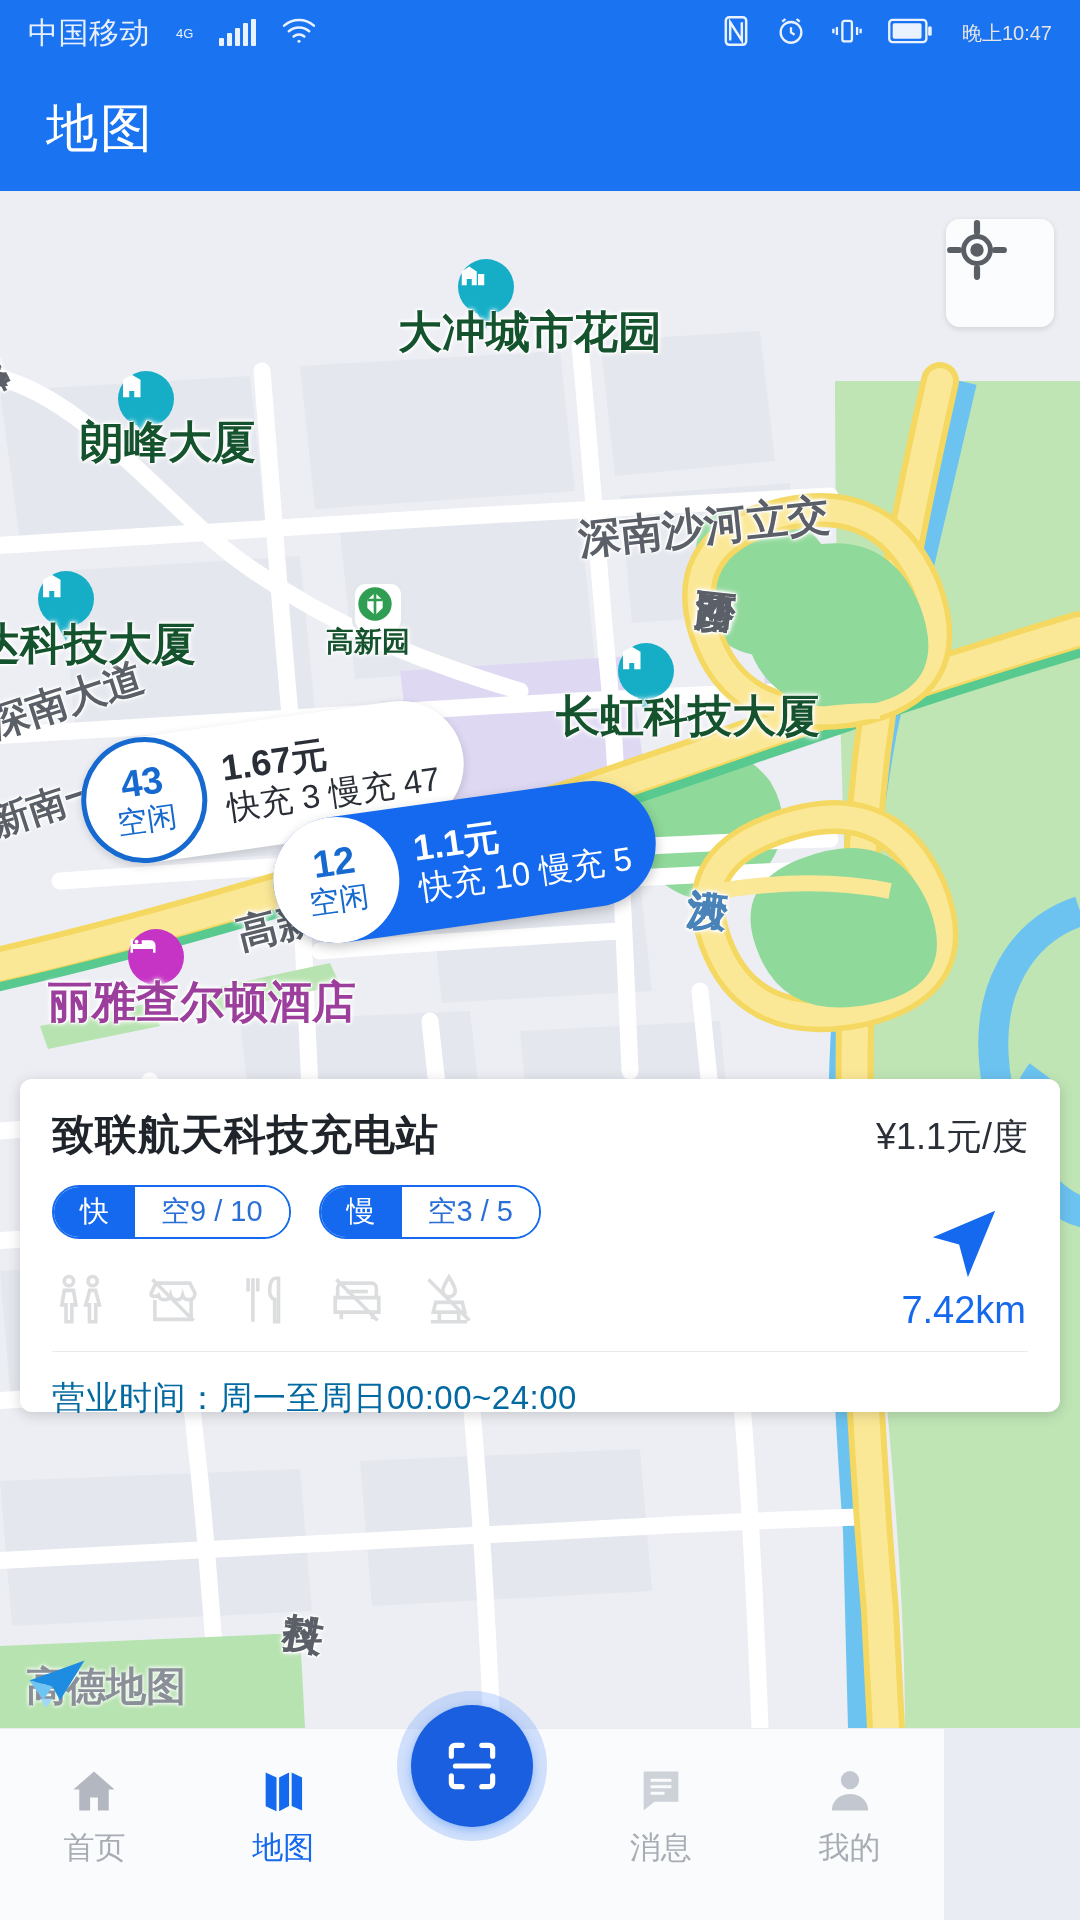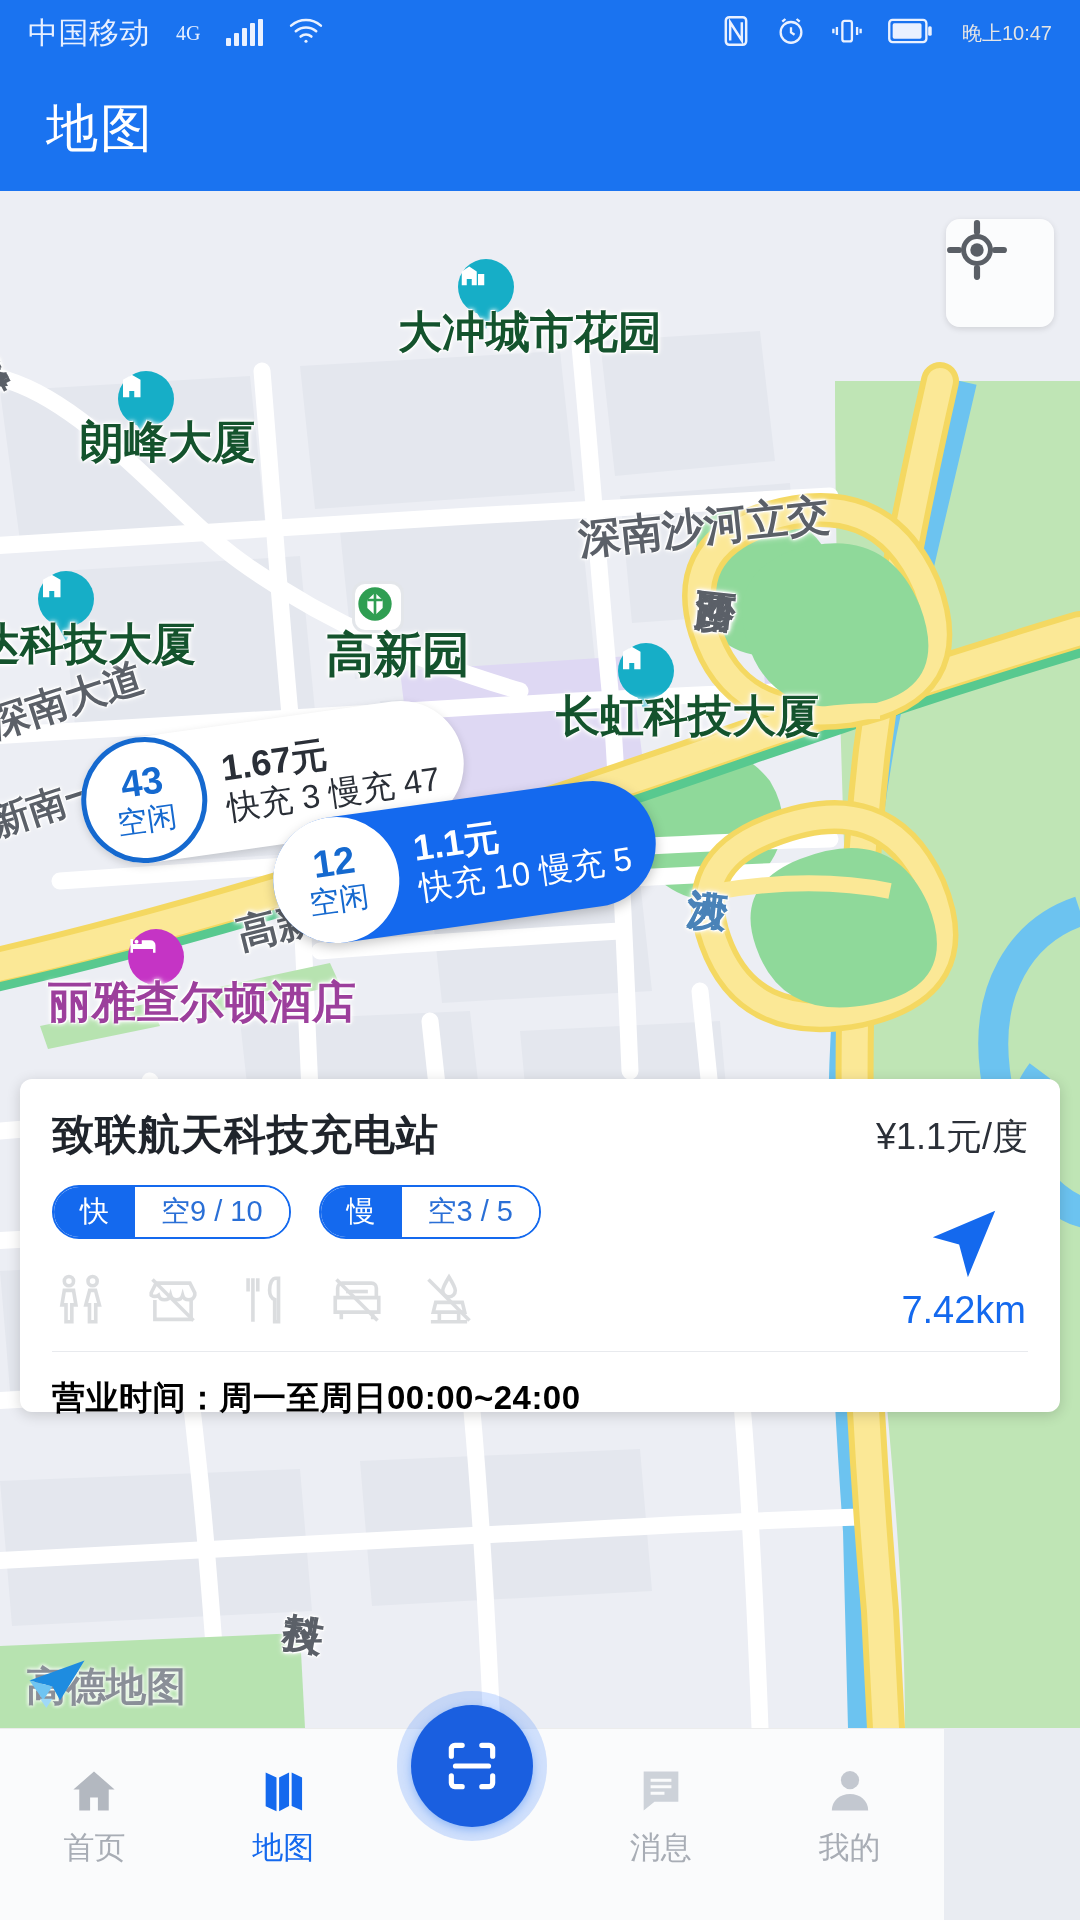--- a/index.html
+++ b/index.html
@@ -12,21 +12,21 @@
 
   
   #status-bar {
     position: absolute; top: 0; left: 0; width: 1080px; height: 66px;
     background: #1a73f0; color: #ffffff;
     display: flex; align-items: center; justify-content: space-between;
     padding: 0 28px; z-index: 40;
   }
   .sb-left, .sb-right { display: flex; align-items: center; gap: 26px; }
   .carrier { font-size: 30px; letter-spacing: 0.5px; color: #e8f0ff; }
-  .net-type { font-size: 20px; vertical-align: super; color: #e8f0ff; font-family: Liberation Serif, serif; }
+  .net-type { font-size: 13px; vertical-align: super; color: #e8f0ff; }
   .sig-bars { display: inline-flex; align-items: flex-end; gap: 3px; height: 26px; }
   .sig-bars i { display: block; width: 5px; background: #eaf1ff; border-radius: 1px; }
   .sig-bars i:nth-child(1) { height: 8px; }
   .sig-bars i:nth-child(2) { height: 13px; }
   .sig-bars i:nth-child(3) { height: 18px; }
   .sig-bars i:nth-child(4) { height: 23px; }
   .sig-bars i:nth-child(5) { height: 27px; }
   .ico { display: inline-block; color: #eaf1ff; }
   .clock-text { font-size: 20px; color: #e5e5e5; margin-left: 4px; }
 
@@ -155,21 +155,21 @@
   }
   .amenity { width: 58px; height: 58px; opacity: .30; }
 
   #nav-block {
     position: absolute; right: 34px; top: 126px;
     display: flex; flex-direction: column; align-items: center;
   }
   #nav-distance { font-size: 38px; color: #1469ee; margin-top: 6px; }
 
   .card-divider { height: 1px; background: #e8eaee; margin-top: 16px; }
-  #business-hours { font-size: 33px; color: #000000; margin-top: 24px; letter-spacing: .5px; font-weight: bold; }
+  #business-hours { font-size: 33px; color: #0369a1; margin-top: 24px; letter-spacing: .5px; }
 
   
   #bottom-nav {
     position: absolute; left: 0; bottom: 0; width: 944px; height: 192px;
     background: #fafbfc; border-top: 1px solid #ececec;
     display: flex; align-items: flex-start; z-index: 30;
   }
   .nav-item {
     flex: 1; display: flex; flex-direction: column; align-items: center;
     padding-top: 36px; gap: 10px;
@@ -414,21 +414,21 @@
     </div>
     <span class="map-label hotel-label" style="left:48px; top:782px; font-size:44px;">丽雅查尔顿酒店</span>
 
     <div class="metro-icon" style="left:352px; top:390px;">
       <svg width="40" height="40" viewBox="0 0 24 24">
         <circle cx="12" cy="12" r="10" fill="#2f9e52"></circle>
         <path d="M12 5.2 7.4 9.6v4.8L12 18.8l4.6-4.4V9.6L12 5.2z" fill="#ffffff"></path>
         <path d="M12 5.2v13.6M7.4 9.6h9.2" stroke="#2f9e52" stroke-width="1.6"></path>
       </svg>
     </div>
-    <span class="map-label poi-label" style="left:326px; top:432px; font-size:48px;">高新园</span>
+    <span class="map-label poi-label" style="left:326px; top:432px; font-size:28px;">高新园</span>
 
     <div class="bubble bubble-idle" style="left:80px; top:528px;">
       <div class="circle">
         <span class="cnt">43</span>
         <span class="sts">空闲</span>
       </div>
       <div class="info">
         <div class="price">1.67元</div>
         <div class="cnts">快充 3 慢充 47</div>
       </div>

